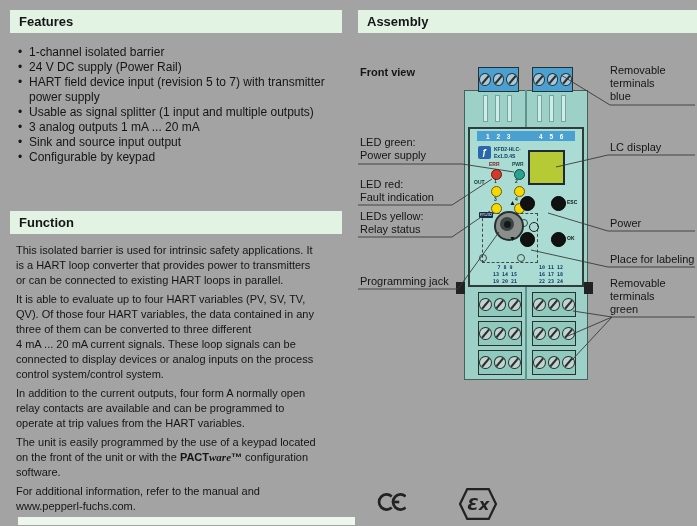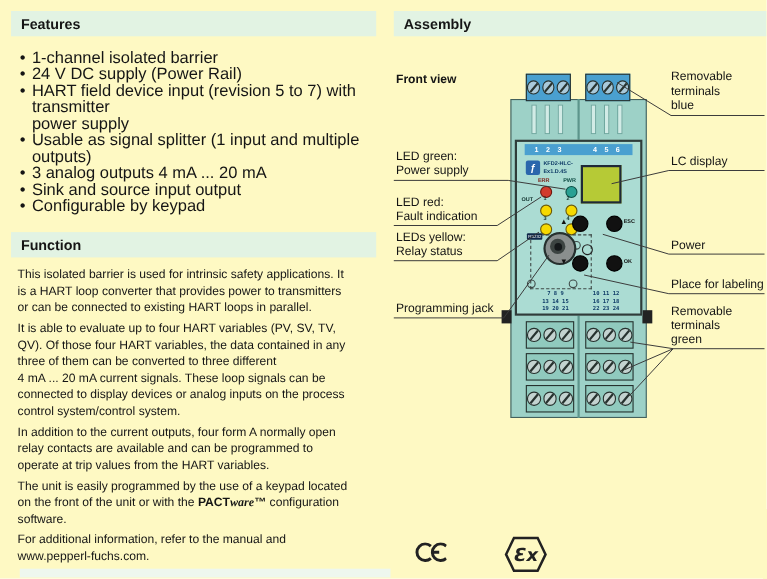--- a/index.html
+++ b/index.html
@@ -1,23 +1,23 @@
 <!DOCTYPE html>
 <html><head>
 <meta charset="utf-8">
 <style>
   html,body{margin:0;padding:0;}
   body{font-family:"Liberation Sans", sans-serif; color:#151515; background:#fff;}
-  .page{position:relative; width:697px; height:526px; background:#fef9c3; overflow:hidden;}
+  .page{position:relative; width:697px; height:526px; background:#a3a3a3; overflow:hidden;}
   .bar{position:absolute; height:23px; background:#e2f3e3; display:flex; align-items:center;
        padding-left:9px; box-sizing:border-box; font-size:13px; font-weight:bold;}
   .pre{white-space:pre-line;}
   
   .features-list{position:absolute; left:16px; top:45px; width:330px; margin:0; padding:0;}
-  .features-list li{list-style:none; position:relative; padding-left:13px; font-size:15px;
+  .features-list li{list-style:none; position:relative; padding-left:13px; font-size:12px;
        line-height:15px; white-space:pre-line;}
   .features-list li::before{content:"\2022"; position:absolute; left:2px; top:0;}
   .paras{position:absolute; left:16px; top:243px; width:332px;}
   .paras p{margin:0 0 4px 0; font-size:11px; line-height:15px; white-space:pre-line;}
   .brand-bold{font-weight:bold;}
   .brand-italic{font-weight:bold; font-style:italic; font-family:"Liberation Serif", serif;}
   
   .callout{position:absolute; font-size:11px; line-height:13px; white-space:pre-line;}
   .fv{position:absolute; left:360px; top:66px; font-size:11px; font-weight:bold;}
   
@@ -69,21 +69,21 @@
   <div class="bar" style="left:10px; top:10px; width:332px;">
     <span>Features</span>
   </div>
 
   <ul class="features-list">
       <li>1-channel isolated barrier</li>
       <li>24 V DC supply (Power Rail)</li>
       <li>HART field device input (revision 5 to 7) with transmitter
 power supply</li>
       <li>Usable as signal splitter (1 input and multiple outputs)</li>
-      <li>3 analog outputs 4 mA ... 20 mA</li>
+      <li>3 analog outputs 1 mA ... 20 mA</li>
       <li>Sink and source input output</li>
       <li>Configurable by keypad</li>
     </ul>
 
   <div class="bar" style="left:10px; top:211px; width:332px;">
     <span>Function</span>
   </div>
 
   <div class="paras">
     <p>This isolated barrier is used for intrinsic safety applications.  It

